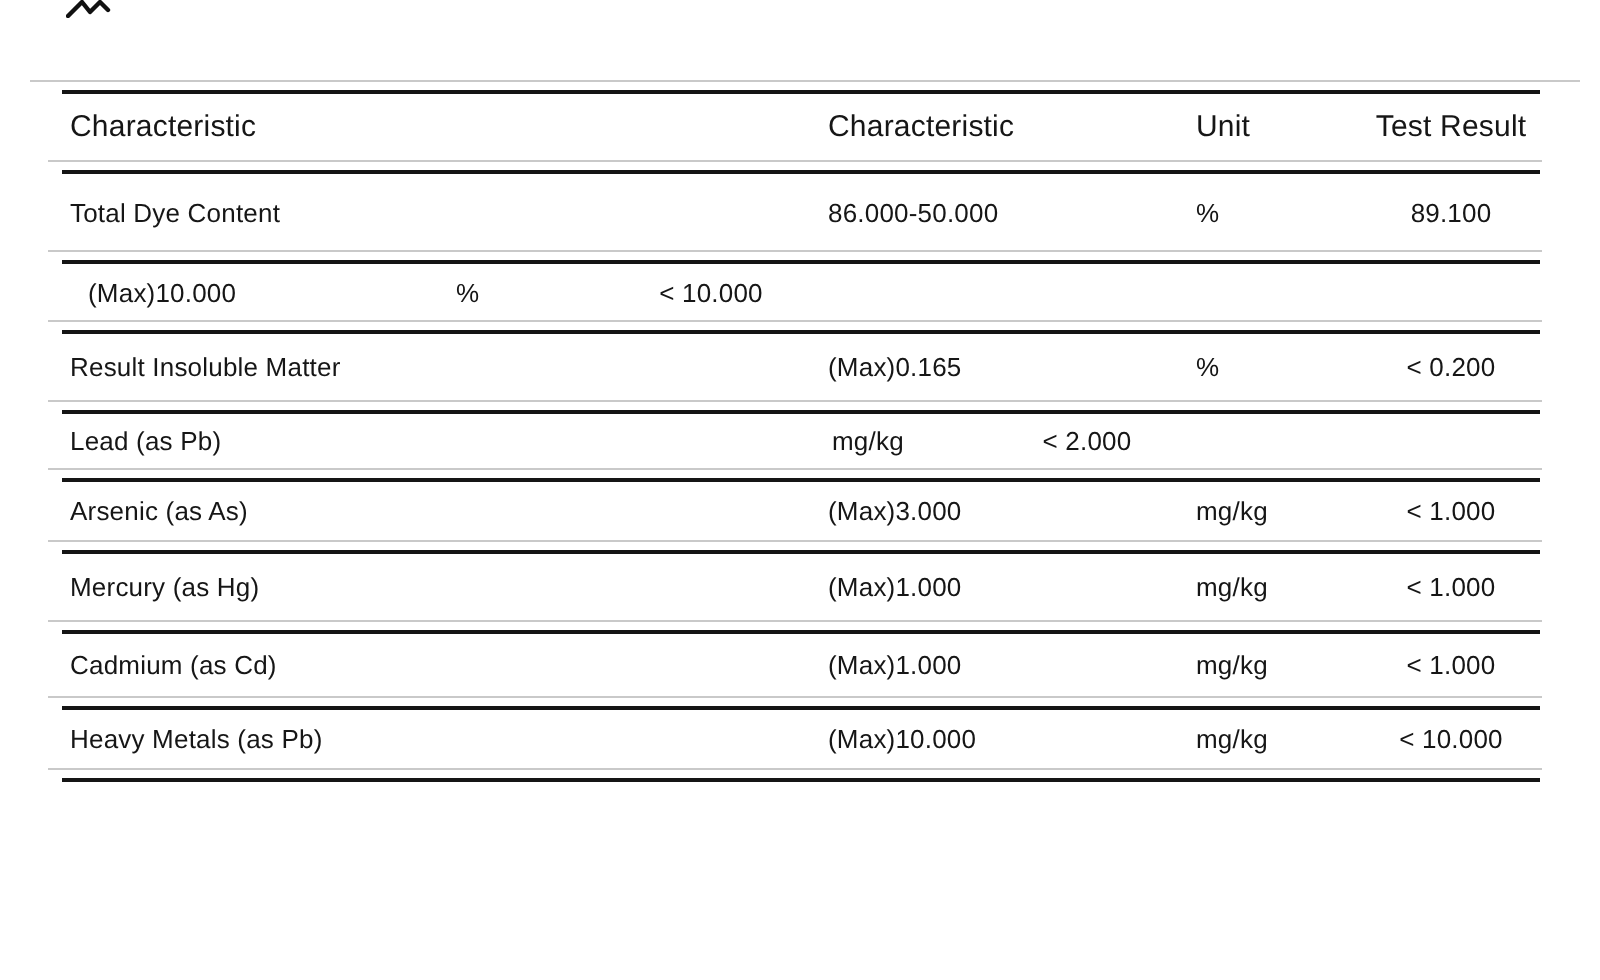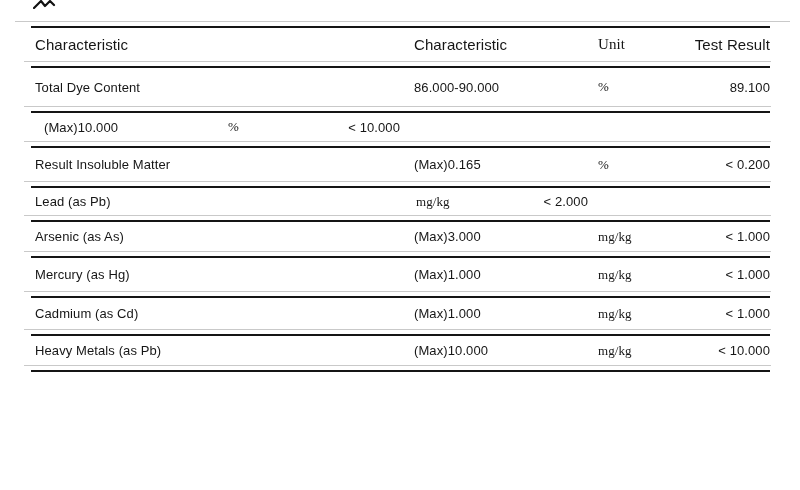--- a/index.html
+++ b/index.html
@@ -3,33 +3,33 @@
 <meta charset="utf-8">
 <style>
   html,body{margin:0;padding:0}
   body{
     width:800px;height:490px;position:relative;overflow:hidden;
     background:#ffffff;color:#161616;
     font-family:"Liberation Sans","DejaVu Sans",sans-serif;
     -webkit-font-smoothing:antialiased;
   }
   .scribble{position:absolute;left:33px;top:0;}
-  .spec-table{position:absolute;left:31px;top:21px;width:739px;}
+  .spec-table{position:absolute;left:31px;top:40px;width:739px;}
   .sep{position:relative;height:7px;}
   .sep .faint{position:absolute;top:0;left:-7px;right:-1px;height:1px;background:#c9c9c9;}
   .sep .thick{position:absolute;bottom:0;left:0;right:0;height:2px;background:#151515;}
   .sep.top .faint{left:-16px;right:-20px;}
   .row{display:flex;align-items:center;}
   .row.header{height:33px;font-size:15px;letter-spacing:.1px;}
   .body-row{font-size:13px;letter-spacing:.1px;}
   .cell{white-space:nowrap;box-sizing:border-box;}
   .c1{width:370px;padding-left:4px;}
   .c2{width:182px;padding-left:13px;}
-  .c3{width:98px;padding-left:15px;font-family:Liberation Serif, serif;}
-  .c4{width:89px;text-align:right;}
+  .c3{width:98px;padding-left:15px;}
+  .c4{width:89px;text-align:center;}
   .h-r0{height:38px}.h-r1{height:28px}.h-r2{height:33px}.h-r3{height:27px}
   .h-r4{height:29px}.h-r5{height:33px}.h-r6{height:31px}.h-r7{height:29px}
 </style>
 </head>
 <body>
 
 <svg class="scribble" width="26" height="9" viewBox="0 0 26 9" aria-hidden="true">
   <path d="M1 8 L8 1 L12 6 L17 1 L21 5" fill="none" stroke="#111111" stroke-width="2.2" stroke-linecap="round" stroke-linejoin="round"></path>
 </svg>
 
@@ -47,21 +47,21 @@
     <div class="cell c4">Test Result</div>
   </div>
 
   <div class="sep">
       <i class="faint"></i>
       <i class="thick"></i>
     </div>
 
   <div class="row body-row h-r0">
     <div class="cell c1">Total Dye Content</div>
-    <div class="cell c2">86.000-90.000</div>
+    <div class="cell c2">86.000-50.000</div>
     <div class="cell c3">%</div>
     <div class="cell c4">89.100</div>
   </div>
 
   <div class="sep">
       <i class="faint"></i>
       <i class="thick"></i>
     </div>
 
   <div class="row body-row h-r1">

